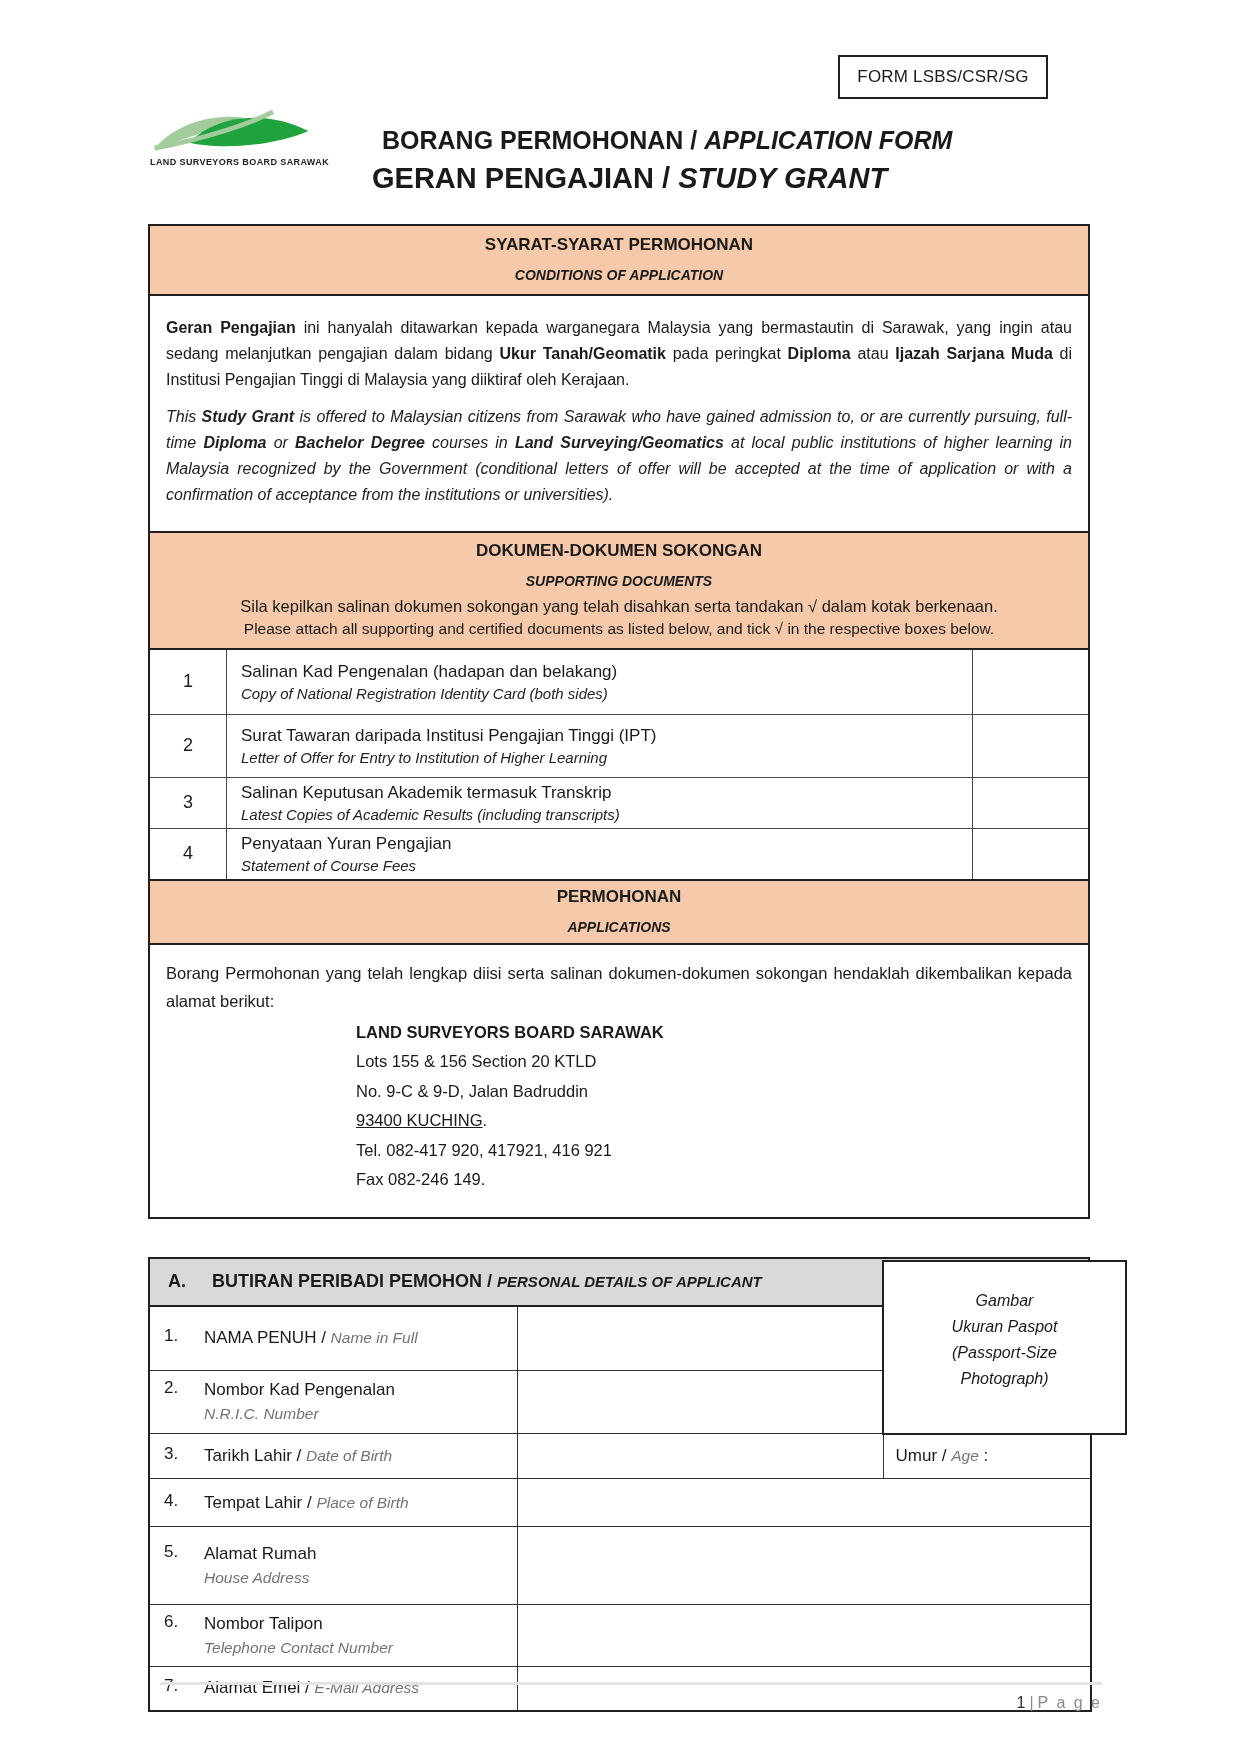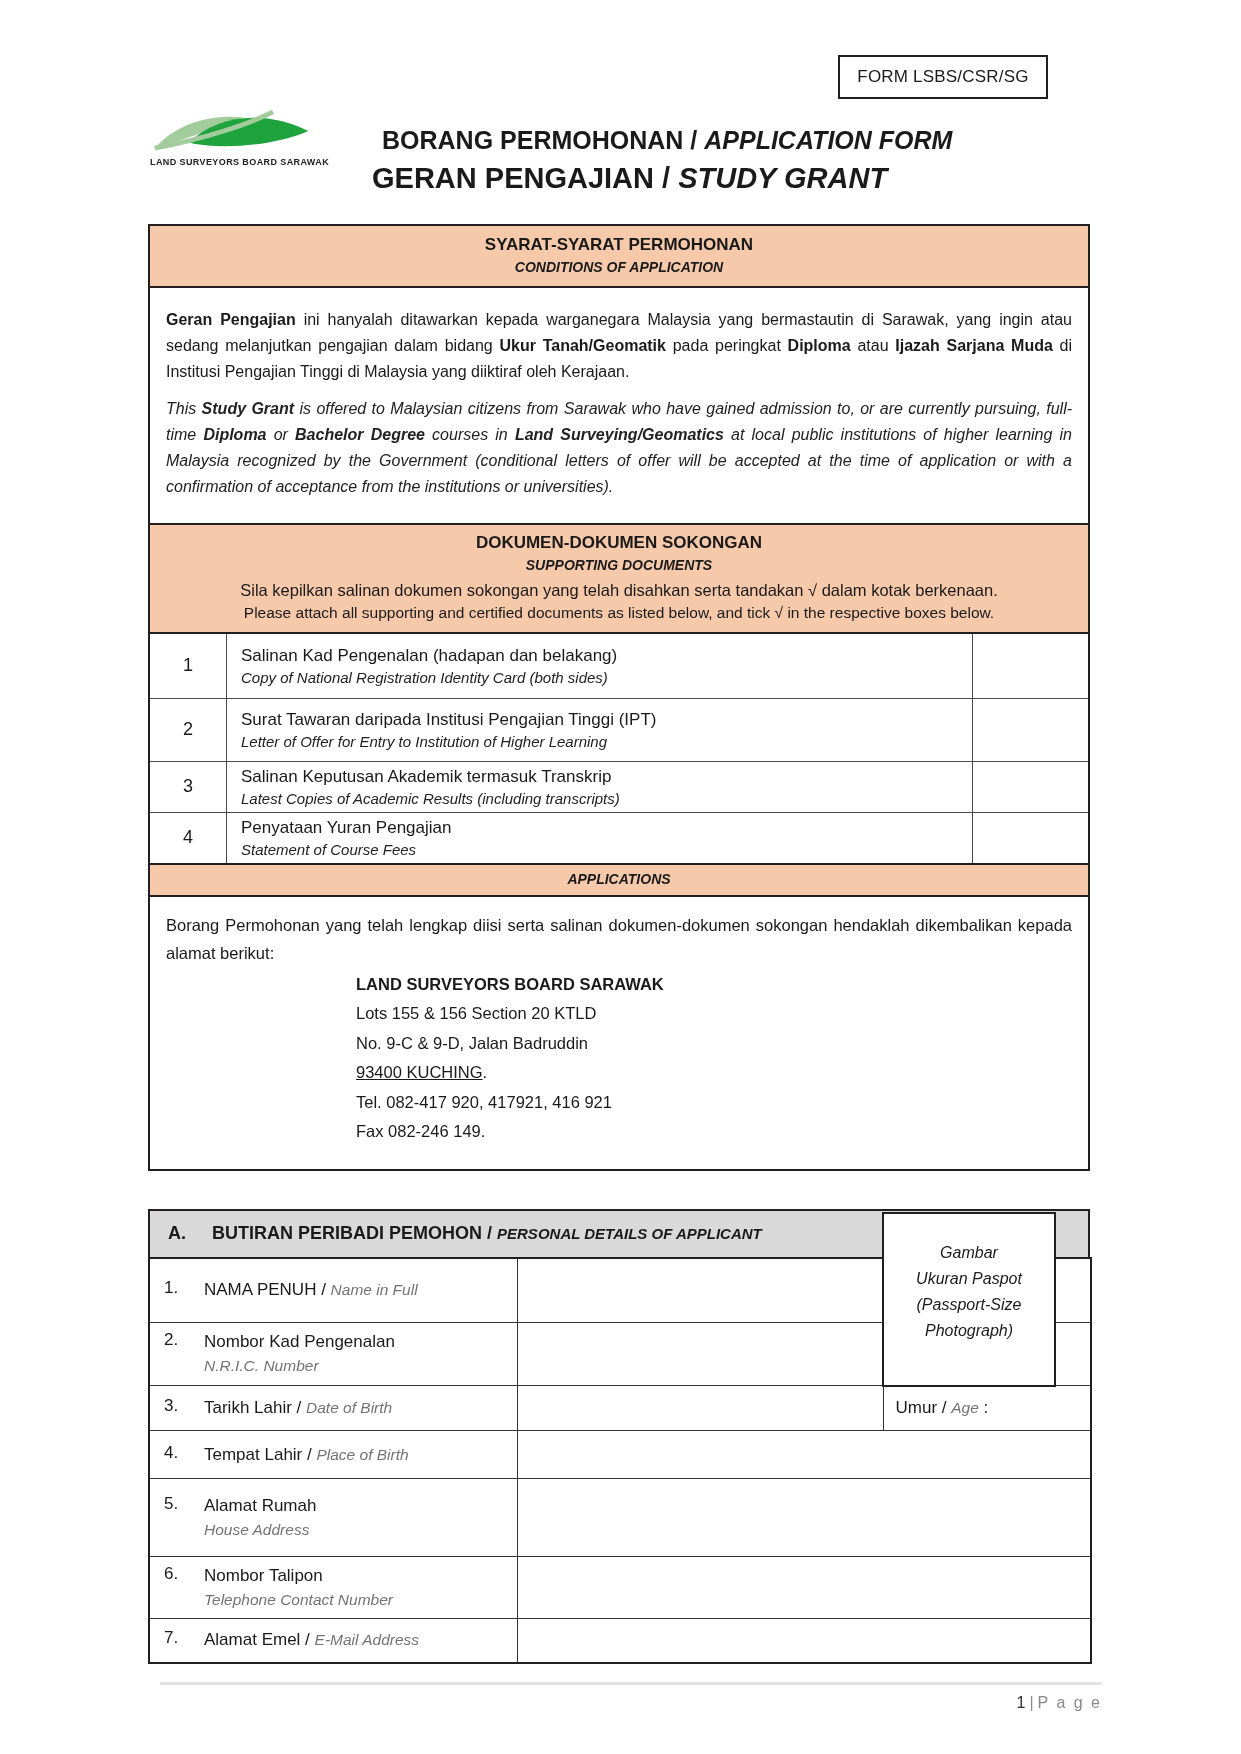--- a/index.html
+++ b/index.html
@@ -21,21 +21,21 @@
   .t1{font-size:25px;margin-bottom:11px;margin-left:10px;}
   .t2{font-size:29px;}
 
   
   .content{position:absolute;left:148px;top:224px;width:942px;}
   .box{box-sizing:border-box;border:2px solid #231f20;background:#fff;margin-top:-2px;}
   .box:first-child{margin-top:0;}
   .peach{background:#F6C9AA;text-align:center;}
   .head-conditions{padding:7px 10px 9px;}
   .h-my{font-size:17px;font-weight:bold;line-height:24px;}
-  .h-en{font-size:14px;font-weight:bold;font-style:italic;line-height:20px;}
+  .h-en{font-size:14px;font-weight:bold;font-style:italic;line-height:20px;margin-top:8px;}
   .body-conditions{padding:8px 16px 12px;}
   .para{font-size:16px;line-height:26px;text-align:justify;margin:11px 0;}
   .para-en{font-style:italic;color:#222;}
 
   .head-supporting{padding:6px 8px 8px;}
   .note-my{font-size:16.5px;line-height:24px;margin-top:3px;}
   .note-en{font-size:15.5px;line-height:22px;}
 
   table.docs{width:100%;border-collapse:collapse;table-layout:fixed;margin-top:-2px;
     border:2px solid #231f20;}
@@ -72,21 +72,21 @@
   .pd-row{display:flex;align-items:flex-start;}
   .pd-num{width:40px;flex:none;font-size:17px;padding-left:8px;}
   .pd-my{font-size:17px;line-height:24px;}
   .pd-en{font-size:15.5px;font-style:italic;line-height:24px;color:#737373;}
   tbody tr:nth-child(1){height:65px;} tbody tr:nth-child(2){height:63px;}
   tbody tr:nth-child(3){height:45px;} tbody tr:nth-child(4){height:48px;}
   tbody tr:nth-child(5){height:78px;} tbody tr:nth-child(6){height:62px;}
   tbody tr:nth-child(7){height:44px;}
   .pd-age{padding-left:12px;font-size:17px;}
 
-  .photo-box{position:absolute;left:734px;top:3px;width:174px;height:175px;
+  .photo-box{position:absolute;left:734px;top:3px;width:245px;height:175px;
     box-sizing:border-box;background:#fff;border:2px solid #231f20;z-index:3;
     text-align:center;font-style:italic;font-size:16px;line-height:26px;padding-top:26px;}
 
   
   .footer-rule{position:absolute;left:160px;top:1682px;width:942px;height:3px;background:#e3e3e3;}
   .footer-text{position:absolute;top:1694px;right:139px;font-size:16px;}
   .fp-num{color:#2e2e2e;}
   .fp-sep{color:#8a8a8a;padding:0 4px;}
   .fp-word{color:#8a8a8a;letter-spacing:2px;}
 </style>
@@ -167,20 +167,21 @@
           <td class="dt-text">
             <div class="dt-my">Penyataan Yuran Pengajian</div>
             <div class="dt-en">Statement of Course Fees</div>
           </td>
           <td class="dt-tick"></td>
         </tr>
       </tbody>
     </table>
 
     <div class="box peach head-applications">
+      <div class="h-my">PERMOHONAN</div>
       <div class="h-en">APPLICATIONS</div>
     </div>
 
     <div class="box body-applications">
       <p class="app-my">Borang Permohonan yang telah lengkap diisi serta salinan dokumen-dokumen sokongan hendaklah dikembalikan kepada alamat berikut:</p>
       <div class="address">
         <div class="addr-name">LAND SURVEYORS BOARD SARAWAK</div>
         <div>Lots 155 &amp; 156 Section 20 KTLD</div>
         <div>No. 9-C &amp; 9-D, Jalan Badruddin</div>
         <div><span class="u">93400 KUCHING</span><span>.</span></div>

